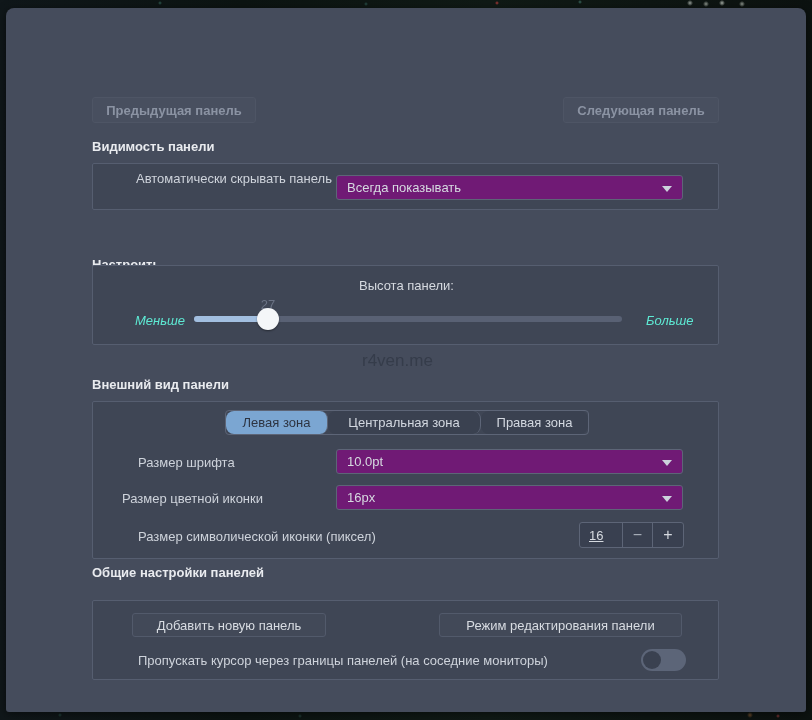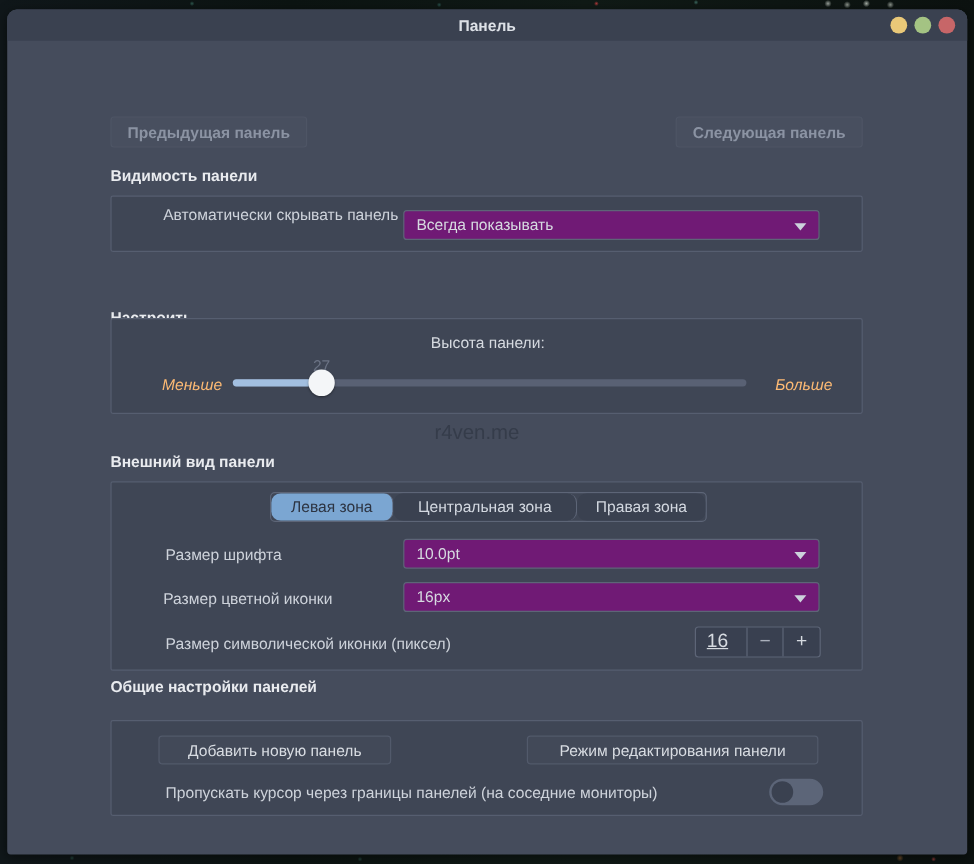--- a/index.html
+++ b/index.html
@@ -71,57 +71,49 @@
   .lbl { position:absolute; font-size:13px; color:#ced3db; }
 
   
   .slider-track { position:absolute; height:6px; border-radius:3px; background:#596174; }
   .slider-fill { position:absolute; left:0; top:0; height:6px; border-radius:3px; background:#a2bfe0; }
   .slider-handle {
     position:absolute; width:22px; height:22px; border-radius:50%;
     background:#f4f6f8; box-shadow:0 1px 2px rgba(0,0,0,.4);
   }
   .slider-val { position:absolute; font-size:13px; color:#6b7385; text-align:center; }
-  .end-lbl { position:absolute; font-size:13px; font-style:italic; color:#fdba74; }
+  .end-lbl { position:absolute; font-size:13px; font-style:italic; color:#5eead4; }
 
   .watermark { position:absolute; font-size:17px; font-weight:500; color:#353c4a; }
 
   
   .tabs { position:absolute; display:flex; border:1px solid #5d6577; border-radius:4px; overflow:hidden; height:25px; }
   .tab {
     font-size:13px; color:#d3d8e0; background:#3a4150;
     display:flex; align-items:center; justify-content:center;
     border-right:1px solid #5d6577; padding:0 14px; cursor:default;border-radius:8px;
   }
   .tab:last-child { border-right:none; }
   .tab.selected { background:#7ba6d2; color:#2d3442; }
 
   
   .spin { position:absolute; height:26px; display:flex; border:1px solid #5d6577; border-radius:3px; background:#394050; }
-  .spin-val { width:43px; display:flex; align-items:center; padding-left:9px; font-size:16px; color:#d6dae0; border-right:1px solid #5d6577;text-decoration:underline; }
+  .spin-val { width:43px; display:flex; align-items:center; padding-left:9px; font-size:13px; color:#d6dae0; border-right:1px solid #5d6577;text-decoration:underline; }
   .spin-btn { width:30px; display:flex; align-items:center; justify-content:center; font-size:16px; color:#d6dae0; cursor:default; }
   .spin-minus { border-right:1px solid #5d6577; color:#aab0bc; }
 
   
   .toggle { position:absolute; width:45px; height:22px; border-radius:11px; background:#5c6578; }
   .toggle-knob { position:absolute; left:2px; top:2px; width:18px; height:18px; border-radius:50%; background:#3a4150; }
 </style>
 </head>
 <body>
 
 <div class="window">
 
-  <div class="titlebar">
-    <span class="title">Панель</span>
-    <div class="tl-group">
-      <span class="tl tl-min"></span>
-      <span class="tl tl-max"></span>
-      <span class="tl tl-close"></span>
-    </div>
-  </div>
 
   <div class="btn muted" style="left:86px; top:89px; width:164px; height:26px;">Предыдущая панель</div>
   <div class="btn muted" style="left:557px; top:89px; width:156px; height:26px;">Следующая панель</div>
 
   <div class="hdr" style="top:131px;">Видимость панели</div>
   <div class="frame" style="top:155px; height:47px;">
     <div class="lbl" style="left:43px; top:7px; width:210px; line-height:16px;">Автоматически скрывать панель</div>
     <div class="dd" style="left:243px; top:11px; width:347px;">
       <span>Всегда показывать</span>
       <span class="chev"></span>
@@ -149,21 +141,21 @@
       <div class="tab" style="width:153px;">Центральная зона</div>
       <div class="tab" style="width:107px;">Правая зона</div>
     </div>
 
     <div class="lbl" style="left:45px; top:53px;">Размер шрифта</div>
     <div class="dd" style="left:243px; top:47px; width:347px;">
       <span>10.0pt</span>
       <span class="chev"></span>
     </div>
 
-    <div class="lbl" style="left:43px; top:89px;">Размер цветной иконки</div>
+    <div class="lbl" style="left:29px; top:89px;">Размер цветной иконки</div>
     <div class="dd" style="left:243px; top:83px; width:347px;">
       <span>16px</span>
       <span class="chev"></span>
     </div>
 
     <div class="lbl" style="left:45px; top:127px;">Размер символической иконки (пиксел)</div>
     <div class="spin" style="left:486px; top:120px;">
       <div class="spin-val">16</div>
       <div class="spin-btn spin-minus">−</div>
       <div class="spin-btn">+</div>

